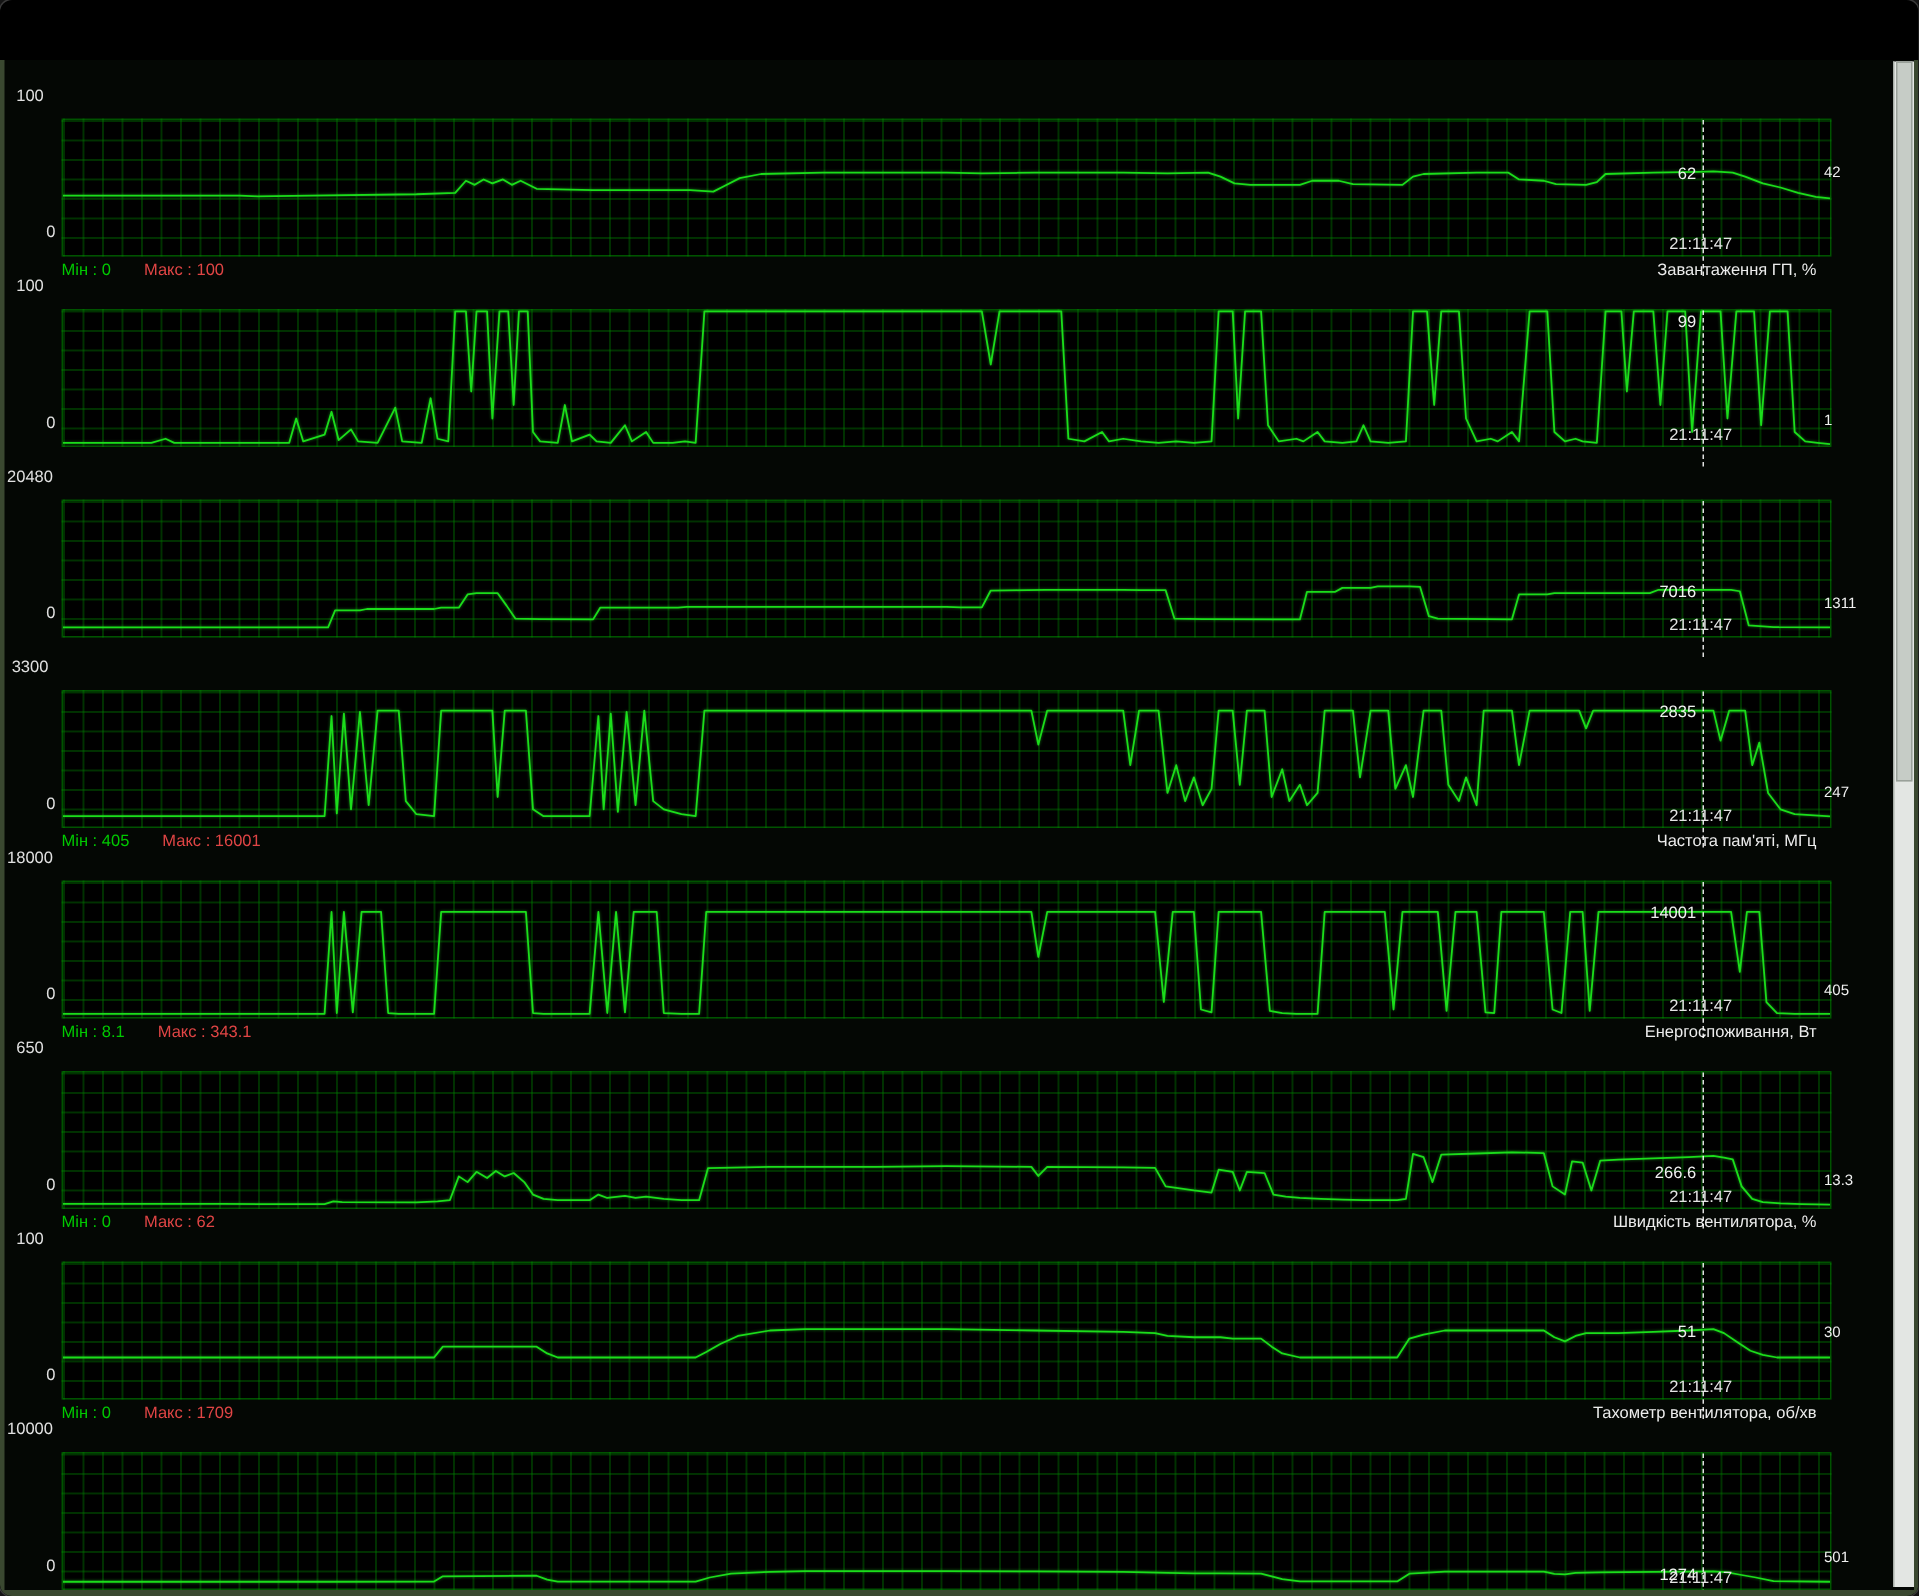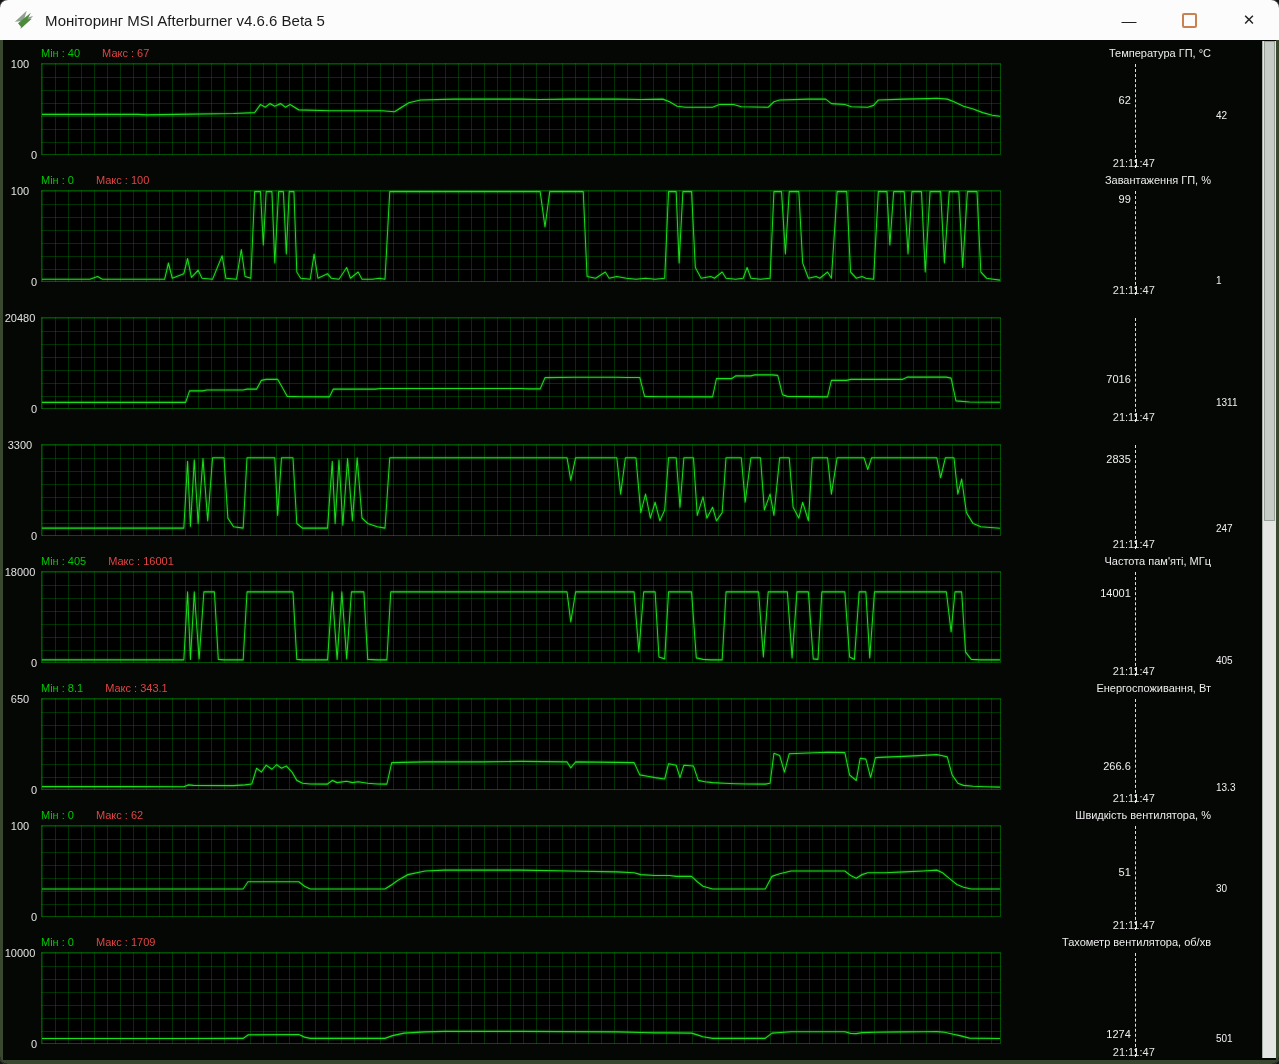--- a/index.html
+++ b/index.html
@@ -20,21 +20,21 @@
   .panel { position:relative; height:127px; }
 
   .head { position:absolute; top:2px; left:38px; width:1170px; display:flex; font-size:11px; line-height:13px; }
   .head .min { color:var(--min); }
   .head .max { margin-left:22px; color:var(--max); }
   .head .ptitle { margin-left:auto; color:#ececec; }
 
   .scale-top    { position:absolute; top:13px;  left:0; width:34px; text-align:center; font-size:11px; color:#e0e0e0; }
   .scale-bottom { position:absolute; top:104px; left:0; width:34px; text-align:right; font-size:11px; color:#e0e0e0; }
 
-  .plot { position:absolute; top:18px; left:38px; width:960px; height:92px; box-sizing:border-box;
+  .plot { position:absolute; top:34px; left:38px; width:1180px; height:92px; box-sizing:border-box;
           background-color:#000;
           background-image: linear-gradient(to right, var(--grid) 1px, transparent 1px),
                             linear-gradient(to bottom, var(--grid) 1px, transparent 1px);
           background-size:13px 13px;
           border:1px solid var(--plot-border);text-align:center; }
   .trace { position:absolute; left:0; top:0; width:100%; height:100%; overflow:visible;
            filter: drop-shadow(0 0 1px rgba(40,255,40,.45)); }
   .cursor { position:absolute; top:0; height:104px; width:0; border-left:1px dashed rgba(255,255,255,.88); z-index:3; }
   .cursor-val { position:absolute; font-size:11px; color:#f0f0f0; white-space:nowrap; transform:translateX(-100%); padding-right:4px; z-index:4; }
   .current-val { position:absolute; left:1213px; font-size:10px; color:#f0f0f0; white-space:nowrap; }
@@ -42,49 +42,24 @@
   .ts { position:absolute; transform:translateX(-50%); white-space:nowrap; }
 
   
   .scrollbar { position:absolute; top:1px; right:0; bottom:2px; width:13px; background:#e3e6e3; border-left:1px solid #a8aea8; }
   .thumb { position:absolute; top:0; left:1px; right:1px; height:47%; background:#c6ccc6; border:1px solid #9aa19a; }
 </style>
 </head>
 <body>
 
 <div class="window">
-  <div class="titlebar">
-    <span class="app-icon">
-      <svg width="22" height="22" viewBox="0 0 24 24">
-        <path d="M2 14 L15 2 L12.5 10 L22 7.5 L8 22 L10.2 13 Z" fill="#90a090"></path>
-        <path d="M5.5 15.5 L19.5 4 L15.5 11.5 L20.5 10.5 L9.5 20.5 Z" fill="#4e8a3c"></path>
-      </svg>
-    </span>
-    <span class="title">Моніторинг MSI Afterburner v4.6.6 Beta 5</span>
-    <div class="win-controls">
-      <div class="win-btn">
-        <span>—</span>
-      </div>
-      <div class="win-btn">
-        <span class="maxbox"></span>
-      </div>
-      <div class="win-btn">
-        <span>✕</span>
-      </div>
-    </div>
-  </div>
 
   <div class="content">
     <div class="panels">
         <div class="panel">
-    <div class="head">
-      <span class="min">Мін : 40</span>
-      <span class="max">Макс : 67</span>
-      <span class="ptitle">Температура ГП, °C</span>
-    </div>
     <div class="scale-top">100</div>
     <div class="scale-bottom">0</div>
     <div class="plot">
       <svg class="trace" preserveAspectRatio="none" viewBox="0 0 1170 92">
               <polyline points="0.0,51.5 117.0,51.5 128.7,52.0 163.8,51.5 234.0,50.6 259.7,49.7 266.8,41.4 272.6,44.2 278.5,40.5 284.3,43.2 291.3,40.5 297.2,44.2 303.0,41.4 313.6,46.9 351.0,47.8 415.3,47.8 430.6,48.8 437.6,45.1 448.1,39.6 462.2,36.8 503.1,35.9 585.0,35.9 608.4,36.3 643.5,35.9 702.0,35.9 731.3,36.3 758.2,35.9 766.4,38.6 775.7,43.2 786.2,44.2 819.0,44.2 827.2,41.4 844.7,41.4 854.1,43.7 886.9,44.2 893.9,38.6 900.9,36.8 936.0,35.9 957.1,35.9 964.1,40.5 980.5,41.4 988.6,43.7 1008.5,44.2 1015.6,42.3 1021.4,36.8 1053.0,35.9 1082.3,35.4 1092.8,35.0 1105.6,35.9 1113.8,38.6 1125.5,43.2 1137.2,46.0 1148.9,49.7 1160.6,52.4 1170.0,53.4" fill="none" stroke="#1bdd1b" stroke-width="1.2" stroke-linejoin="round"></polyline>
             </svg>
       <div class="cursor" style="left: 1092.78px;"></div>
       <div class="cursor-val" style="left: 1092.78px; top: 29.96px;">62</div>
     </div>
     <div class="current-val" style="top: 65.36px;">42</div>

